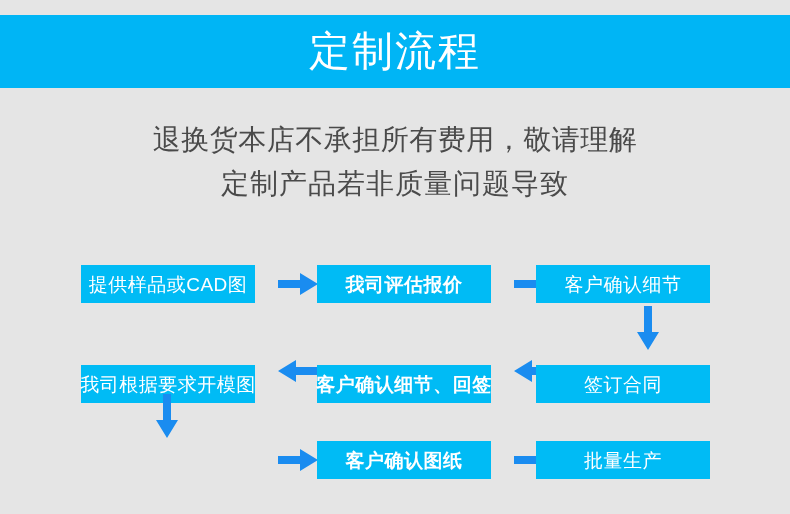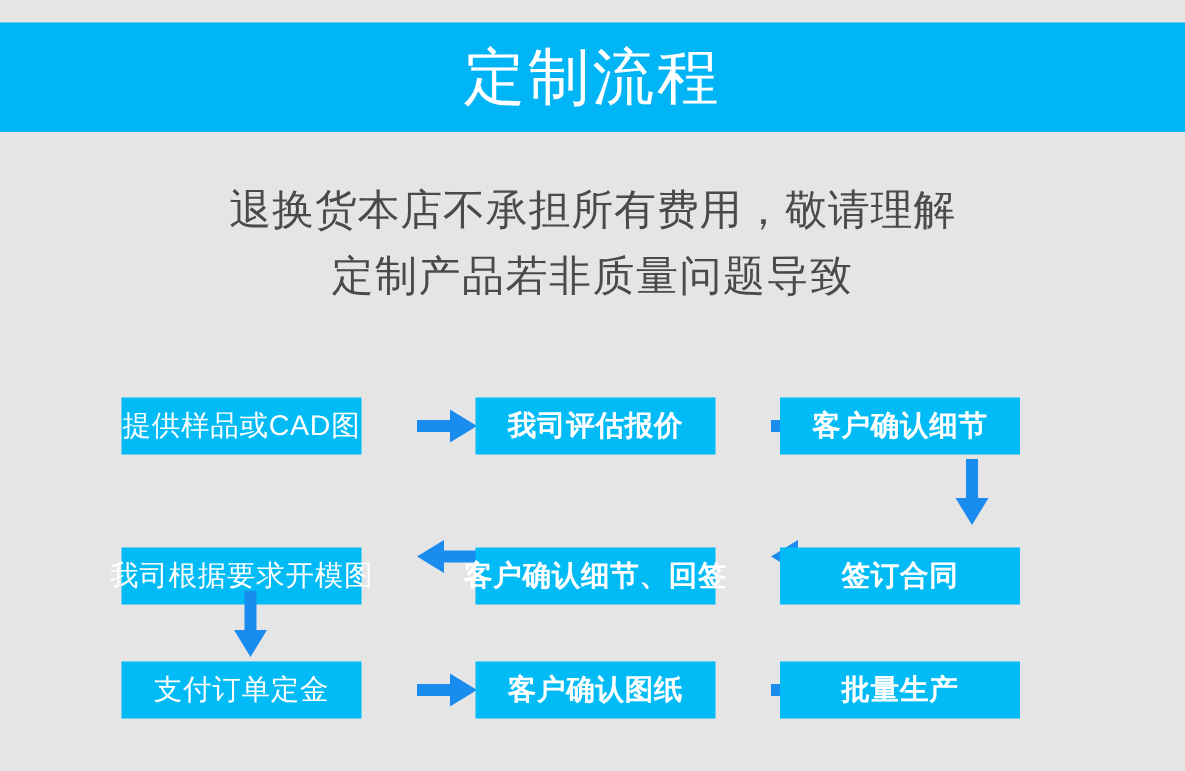--- a/index.html
+++ b/index.html
@@ -67,40 +67,40 @@
   .flow {
     position: absolute;
     left: 0;
     top: 0;
     width: 790px;
     height: 514px;
   }
 
   .flow-box {
     position: absolute;
-    width: 160px;
+    width: 174px;
     height: 38px;
     background: #00bbf5;
     display: flex;
     align-items: center;
     justify-content: center;
     box-sizing: border-box;
   }
   .flow-box-label {
     color: #ffffff;
     font-size: 19px;
     line-height: 1;
     white-space: nowrap;
     letter-spacing: 0.5px;
   }
 
   
   .col1 { left: 81px; }
   .col2 { left: 317px; font-weight: bold; }
-  .col3 { left: 520px; font-weight: bold; }
+  .col3 { left: 536px; }
   
   .row1 { top: 265px; }
   .row2 { top: 352px; margin-top: 13px; }
   .row3 { top: 441px; }
 
   
   .arrow-h {
     position: absolute;
     width: 40px;
     height: 24px;
@@ -193,23 +193,20 @@
     <div class="flow-box col3 row2">
       <span class="flow-box-label">签订合同</span>
     </div>
 
     <div class="arrow-v av-c1">
       <svg width="24" height="44" viewBox="0 0 24 44">
         <path d="M8,0 L16,0 L16,26 L23,26 L12,44 L1,26 L8,26 Z" fill="#1a8cf0"></path>
       </svg>
     </div>
 
-    <div class="flow-box col1 row3">
-      <span class="flow-box-label">支付订单定金</span>
-    </div>
 
     <div class="arrow-h ah-r3-a">
       <svg width="40" height="24" viewBox="0 0 40 24">
         <path d="M0,8 L22,8 L22,1 L40,12 L22,23 L22,16 L0,16 Z" fill="#1a8cf0"></path>
       </svg>
     </div>
 
     <div class="flow-box col2 row3">
       <span class="flow-box-label">客户确认图纸</span>
     </div>

